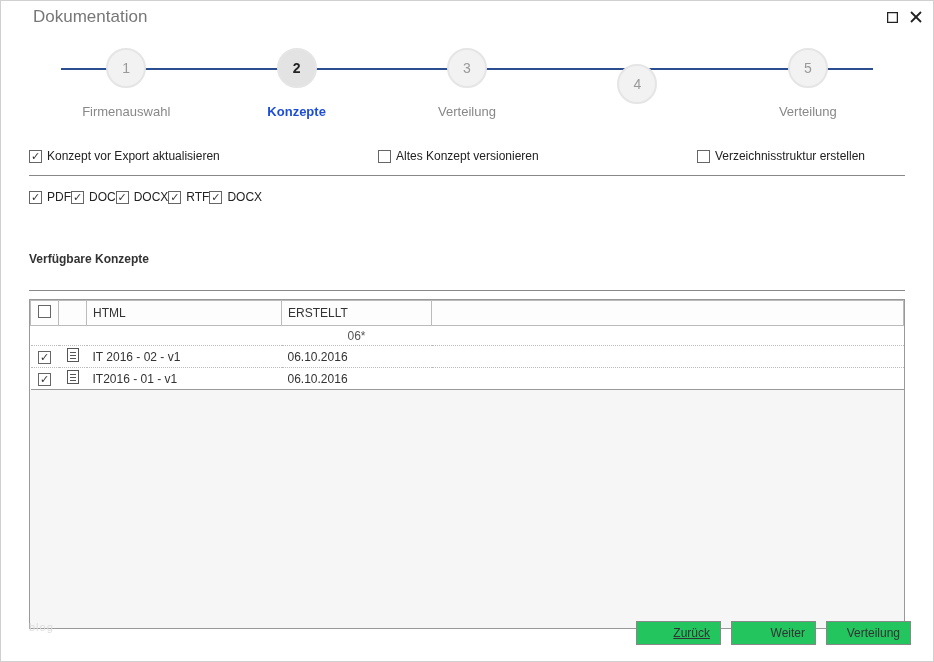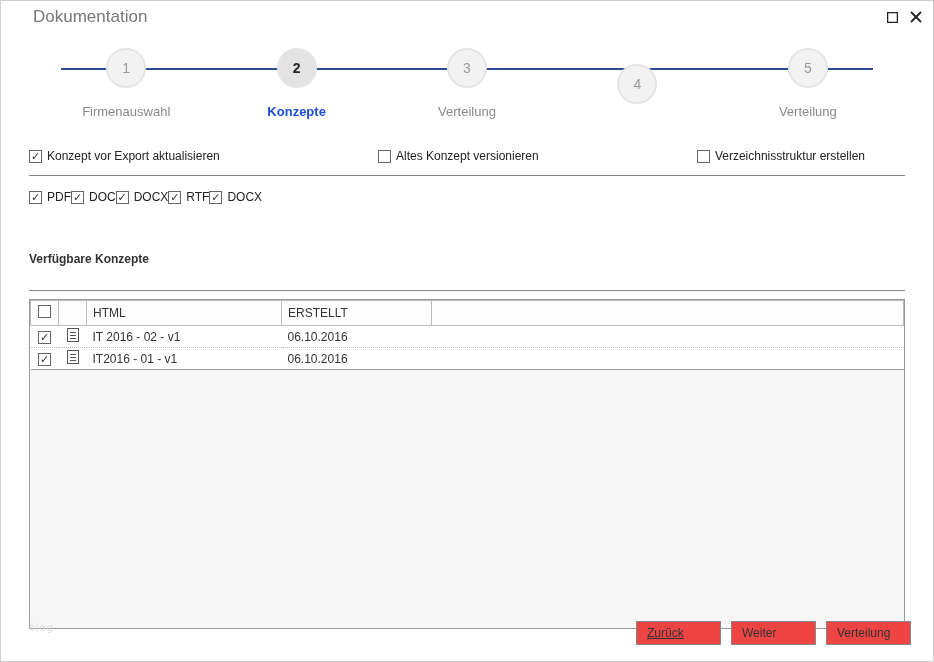--- a/index.html
+++ b/index.html
@@ -193,23 +193,23 @@
   position: absolute;
   bottom: 16px;
   right: 22px;
   display: flex;
   gap: 10px;
 }
 .btn {
   min-width: 85px;
   padding: 4px 10px;
   border: 1px solid #888;
-  background: #ef4444;
-  font-size: 12px;
-  text-align: left;
+  background: #22c55e;
+  font-size: 12px;
+  text-align: right;
   cursor: pointer;
 }
 .blog-mark {
   position: absolute;
   left: 28px;
   bottom: 28px;
   font-size: 11px;
   color: #ddd;
   letter-spacing: 1px;
   text-align: center;
@@ -309,20 +309,27 @@
       <thead>
         <tr>
           <th class="chk-col"><span class="chk"></span></th>
           <th class="icon-col"></th>
           <th class="name-col">HTML</th>
           <th class="date-col">ERSTELLT</th>
           <th class="blank-col"></th>
         </tr>
       </thead>
       <tbody>
+        <tr class="filter-row">
+          <td></td>
+            <td></td>
+          <td></td>
+          <td>06*</td>
+          <td></td>
+        </tr>
         <tr>
           <td style="text-align:center"><span class="chk checked"></span></td>
           <td style="text-align:center"><span class="doc-icon"></span></td>
           <td>IT 2016 - 02 - v1</td>
           <td>06.10.2016</td>
           <td></td>
         </tr>
         <tr class="last">
           <td style="text-align:center"><span class="chk checked"></span></td>
           <td style="text-align:center"><span class="doc-icon"></span></td>

